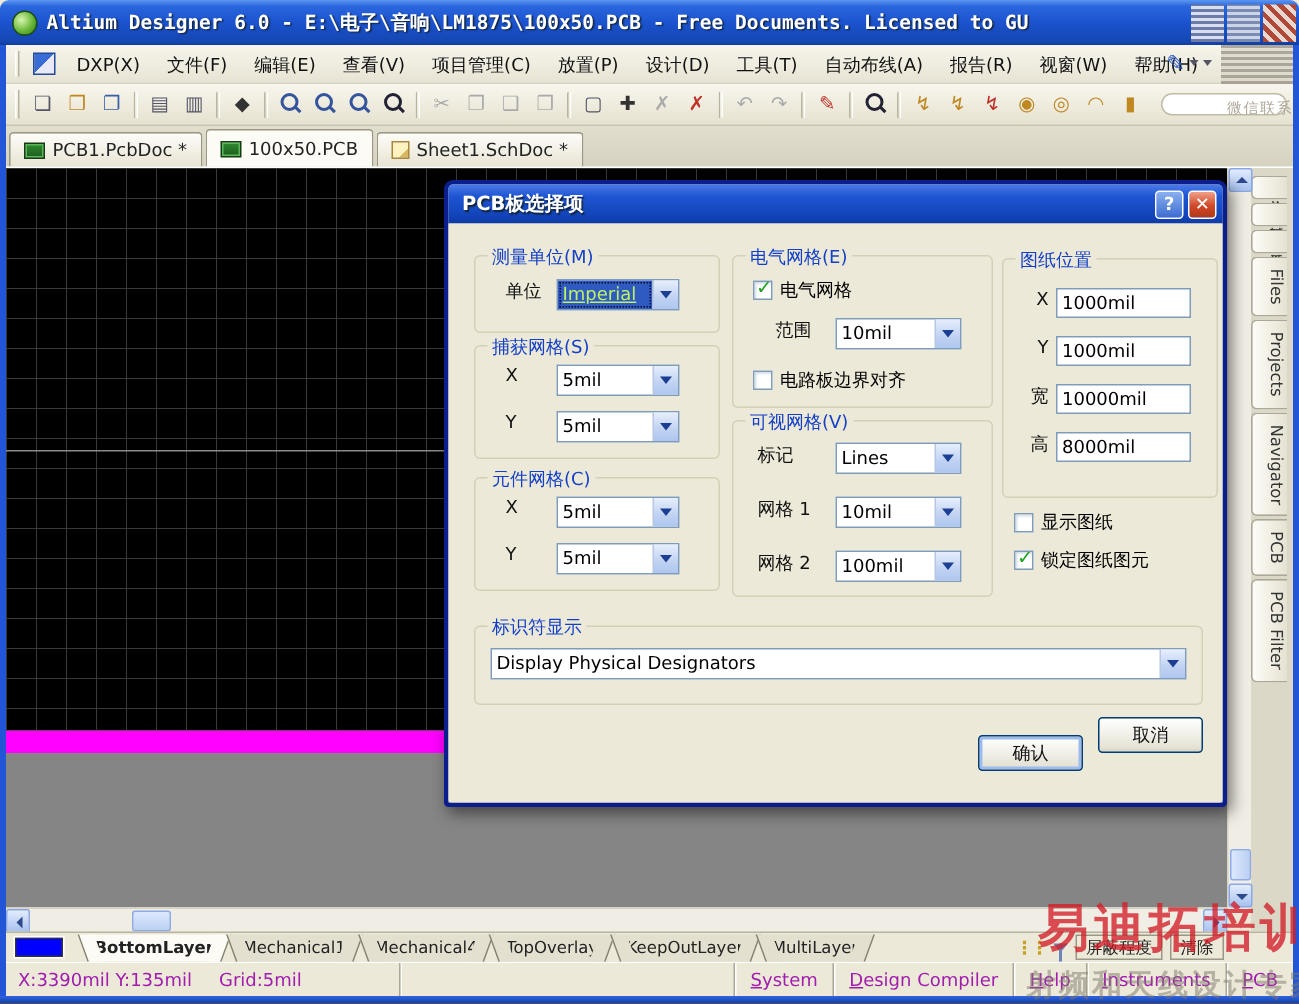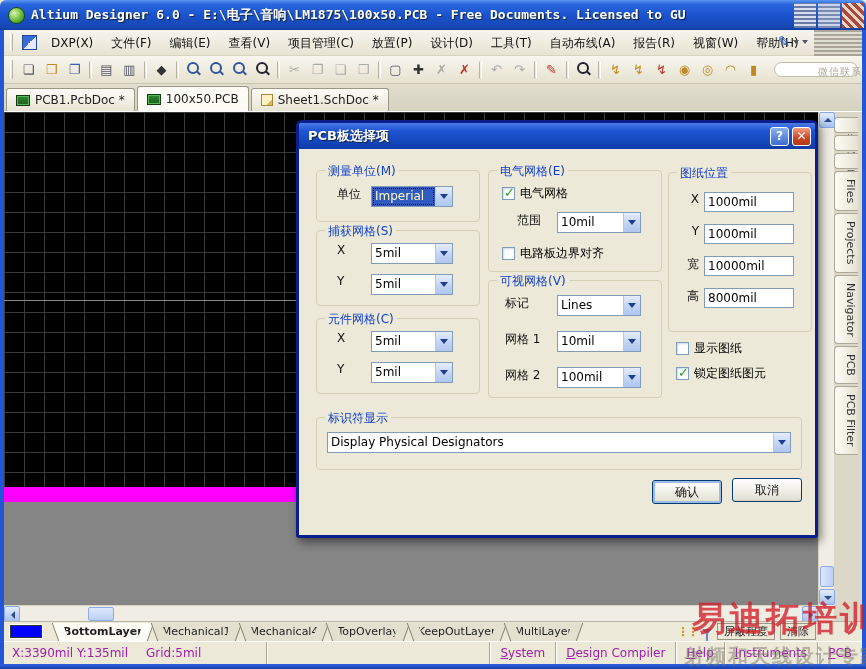--- a/index.html
+++ b/index.html
@@ -111,21 +111,21 @@
   .dlg-close { background:linear-gradient(180deg,#f0a088,#d04828 55%,#b03818); }
   .dlg-body { position:relative; height:386px; background:#ece9d8; border-radius:0 0 2px 2px; }
 
   .gbox { position:absolute; border:1px solid #d4d0b8; border-radius:4px; }
   .gb-title { position:absolute; left:8px; top:-8px; background:#ece9d8; padding:0 3px; color:#1440c8; font-size:12px; white-space:nowrap; }
   .gr-row { position:absolute; display:flex; align-items:flex-start; }
   .f-label { color:#111; white-space:nowrap; }
 
   .combo { display:flex; height:21px; border:1px solid #7f9db9; background:#fff; }
   .combo-text { flex:1 1 auto; padding:2px 3px 0 3px; font-size:12px; color:#000; white-space:nowrap; overflow:hidden; }
-  .combo-text.sel { background:#2f5bc0; color:#fef9c3; outline:1px dotted #0a0a30; outline-offset:-2px; }
+  .combo-text.sel { background:#2f5bc0; color:#bef264; outline:1px dotted #0a0a30; outline-offset:-2px;text-decoration:underline; }
   .combo-btn { width:17px; background:linear-gradient(180deg,#e6eefc,#c3d4f3 55%,#aec6ef); border-left:1px solid #b8c8e4; display:flex; align-items:center; justify-content:center; }
   .chev { width:0; height:0; border-left:4px solid transparent; border-right:4px solid transparent; border-top:5px solid #1c3f94; }
 
   .tinput { height:20px; border:1px solid #7f9db9; background:#fff; padding:2px 3px 0 3px; font-size:12px; color:#000; }
 
   .check-row { display:flex; align-items:center; gap:5px; }
   .cb { width:13px; height:13px; background:#fff; border:1px solid #7f9db9; box-shadow:inset 1px 1px 2px #cdd8e4; position:relative; flex:0 0 auto; }
   .cb .tick { display:none; }
   .cb.checked .tick { display:block; position:absolute; left:1px; top:-3px; color:#21a121; font-size:13px; font-weight:bold; }
 
@@ -534,21 +534,21 @@
           <div class="gr-row" style="left:10px; top:14px; right:10px;">
             <div class="combo" style="flex:1 1 auto">
               <span class="combo-text">Display Physical Designators</span>
               <span class="combo-btn">
                   <i class="chev"></i>
                 </span>
             </div>
           </div>
         </div>
 
-        <div class="xp-btn default" style="left:353px; top:331px;">确认</div>
+        <div class="xp-btn default" style="left:353px; top:341px;">确认</div>
         <div class="xp-btn" style="left:433px; top:329px;">取消</div>
       </div>
     </div>
 
   </div>
   <div class="bottom-edge"></div>
 
   <div class="wm-red">易迪拓培训</div>
   <div class="wm-gray">射频和天线设计专家</div>
 </div>

